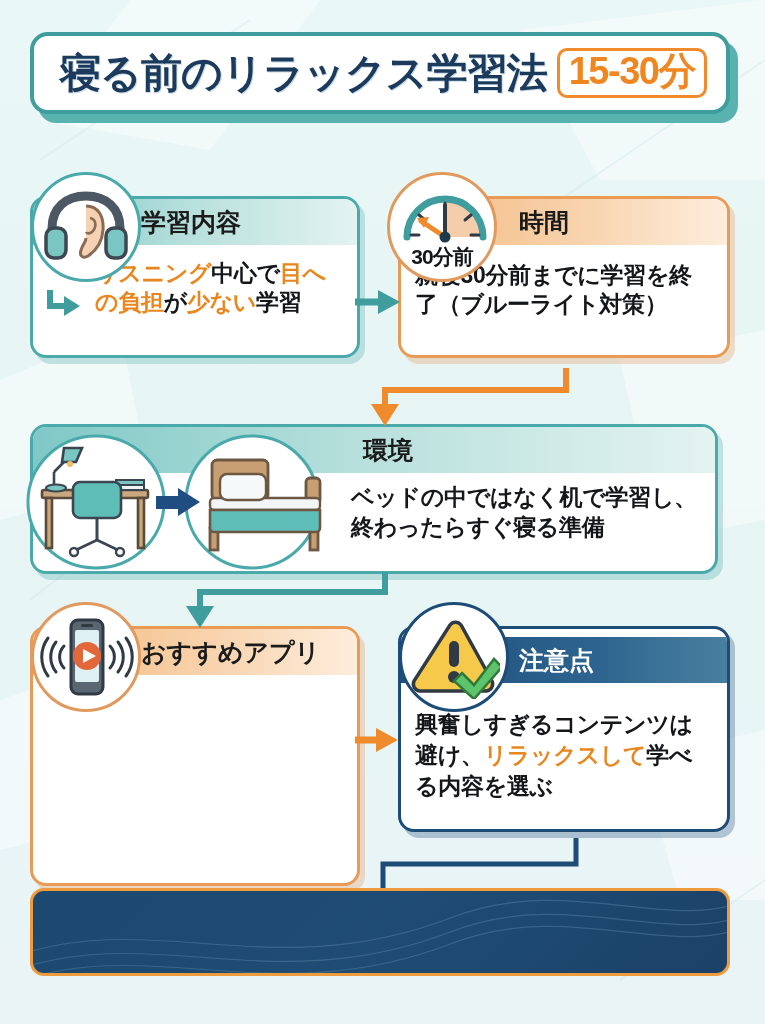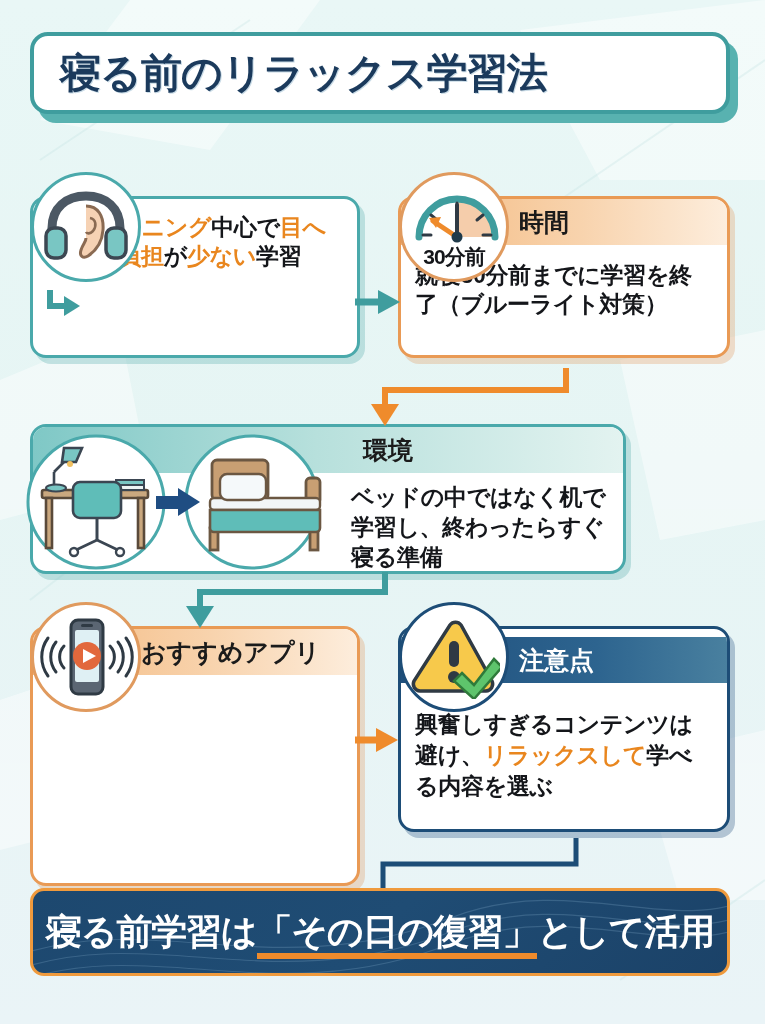--- a/index.html
+++ b/index.html
@@ -227,23 +227,25 @@
       <polygon points="376,728 398,740 376,752" fill="#ef8b2c"></polygon>
     </g>
 
     <g fill="none" stroke="#1d4d77" stroke-width="5">
       <path d="M576,838 L576,864 L383,864 L383,888"></path>
     </g>
   </svg>
 
   <div class="title-card">
     <span class="title-text">寝る前のリラックス学習法</span>
+    <span class="title-badge">15-30分</span>
   </div>
 
   <div class="card teal" style="left:30px; top:196px; width:330px; height:162px;">
+    <div class="card-head head-teal" style="padding-left:108px;">学習内容</div>
     <div class="card-body" style="padding-left:62px; padding-top:14px;">
       <span class="hl">リスニング</span><span>中心で</span><span class="hl">目へ</span><span class="hl">の負担</span><span>が</span><span class="hl">少ない</span><span>学習</span>
     </div>
   </div>
 
   <svg class="conn" style="left:44px; top:288px; width:40px; height:36px; z-index:5">
     <path d="M6,2 L6,18 L22,18" stroke="#3f9d9e" stroke-width="6" fill="none"></path>
     <polygon points="20,8 36,18 20,28" fill="#3f9d9e"></polygon>
   </svg>
 
@@ -255,41 +257,41 @@
       <path d="M44,18 C56,18 62,28 61,42 C60,56 52,64 46,68 C41,71 37,68 39,62 C41,56 44,54 44,50" fill="#f6d2b4" stroke="#8a6a52" stroke-width="3"></path>
       <path d="M48,30 C54,31 55,38 51,43 C48,46 45,46 44,44" fill="none" stroke="#8a6a52" stroke-width="2.6"></path>
     </svg>
   </div>
 
   <div class="card orange" style="left:398px; top:196px; width:332px; height:162px;">
     <div class="card-head head-orange" style="padding-left:118px;">時間</div>
     <div class="card-body" style="padding-top:16px; text-align:left;">就寝30分前までに学習を終了（ブルーライト対策）</div>
   </div>
 
-  <div class="icon-badge ib-orange" style="left:399px; top:172px; width:110px; height:110px;text-decoration:underline;">
+  <div class="icon-badge ib-orange" style="left:387px; top:172px; width:110px; height:110px;text-decoration:underline;">
     <svg width="92" height="70" viewBox="0 0 92 70" style="position:absolute; top:6px; left:9px;">
       <path d="M8,56 A38,38 0 0,1 84,56" fill="#f3c49c" opacity="0.85"></path>
       <path d="M8,56 A38,38 0 0,1 46,18 L46,56 Z" fill="#ffffff"></path>
       <path d="M8,56 A38,38 0 0,1 84,56" fill="none" stroke="#3f9d9e" stroke-width="7" stroke-linecap="round"></path>
       <g stroke="#2f3a44" stroke-width="3" stroke-linecap="round">
         <line x1="46" y1="22" x2="46" y2="30"></line>
         <line x1="20" y1="34" x2="26" y2="39"></line>
         <line x1="72" y1="34" x2="66" y2="39"></line>
         <line x1="12" y1="54" x2="20" y2="54"></line>
         <line x1="80" y1="54" x2="72" y2="54"></line>
       </g>
       <line x1="46" y1="56" x2="46" y2="24" stroke="#2f3a44" stroke-width="4" stroke-linecap="round"></line>
       <line x1="46" y1="56" x2="22" y2="40" stroke="#ef8b2c" stroke-width="5" stroke-linecap="round"></line>
       <polygon points="18,37 30,36 25,47" fill="#ef8b2c"></polygon>
       <circle cx="46" cy="56" r="5.5" fill="#1f3a4a"></circle>
     </svg>
     <span class="clock-label">30分前</span>
   </div>
 
-  <div class="card teal" style="left:30px; top:424px; width:596px; height:150px;">
+  <div class="card teal" style="left:30px; top:424px; width:688px; height:150px;">
     <div class="card-head head-teal" style="padding-left:330px;">環境</div>
     <div class="card-body" style="padding-left:318px; padding-top:10px; line-height:1.3;">ベッドの中ではなく机で学習し、終わったらすぐ寝る準備</div>
   </div>
 
   <div class="env-icons">
     <svg width="300" height="140" viewBox="0 0 300 140">
       <ellipse cx="72" cy="70" rx="68" ry="66" fill="#ffffff" stroke="#4aa9ab" stroke-width="3"></ellipse>
       <ellipse cx="228" cy="70" rx="66" ry="66" fill="#ffffff" stroke="#4aa9ab" stroke-width="3"></ellipse>
 
       <g stroke="#5a4a3a" stroke-width="2.6" fill="#caa87f">
@@ -374,18 +376,15 @@
   </div>
 
   <div class="footer-card">
     <svg style="position:absolute;inset:0;opacity:.22" width="700" height="88" viewBox="0 0 700 88">
       <g fill="none" stroke="#9dc4e0" stroke-width="1.2">
         <path d="M-20,80 C120,30 240,110 420,40 C540,-5 640,60 720,20"></path>
         <path d="M-20,92 C120,42 240,122 420,52 C540,7 640,72 720,32"></path>
         <path d="M-20,66 C120,16 240,96 420,26 C540,-19 640,46 720,6"></path>
       </g>
     </svg>
-    <div class="footer-text">
-      <span>寝る前学習は</span><span class="ul">「その日の復習」</span><span>として活用</span>
-    </div>
   </div>
 
 </div>
 
 </body></html>

